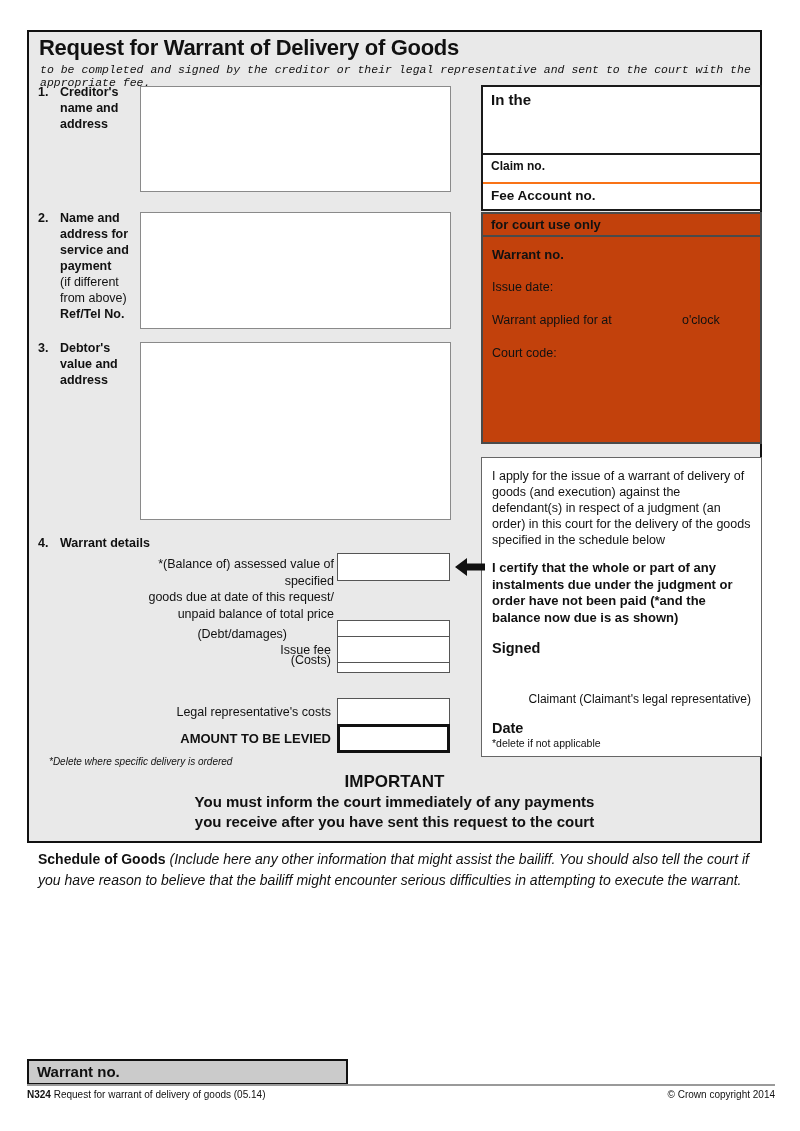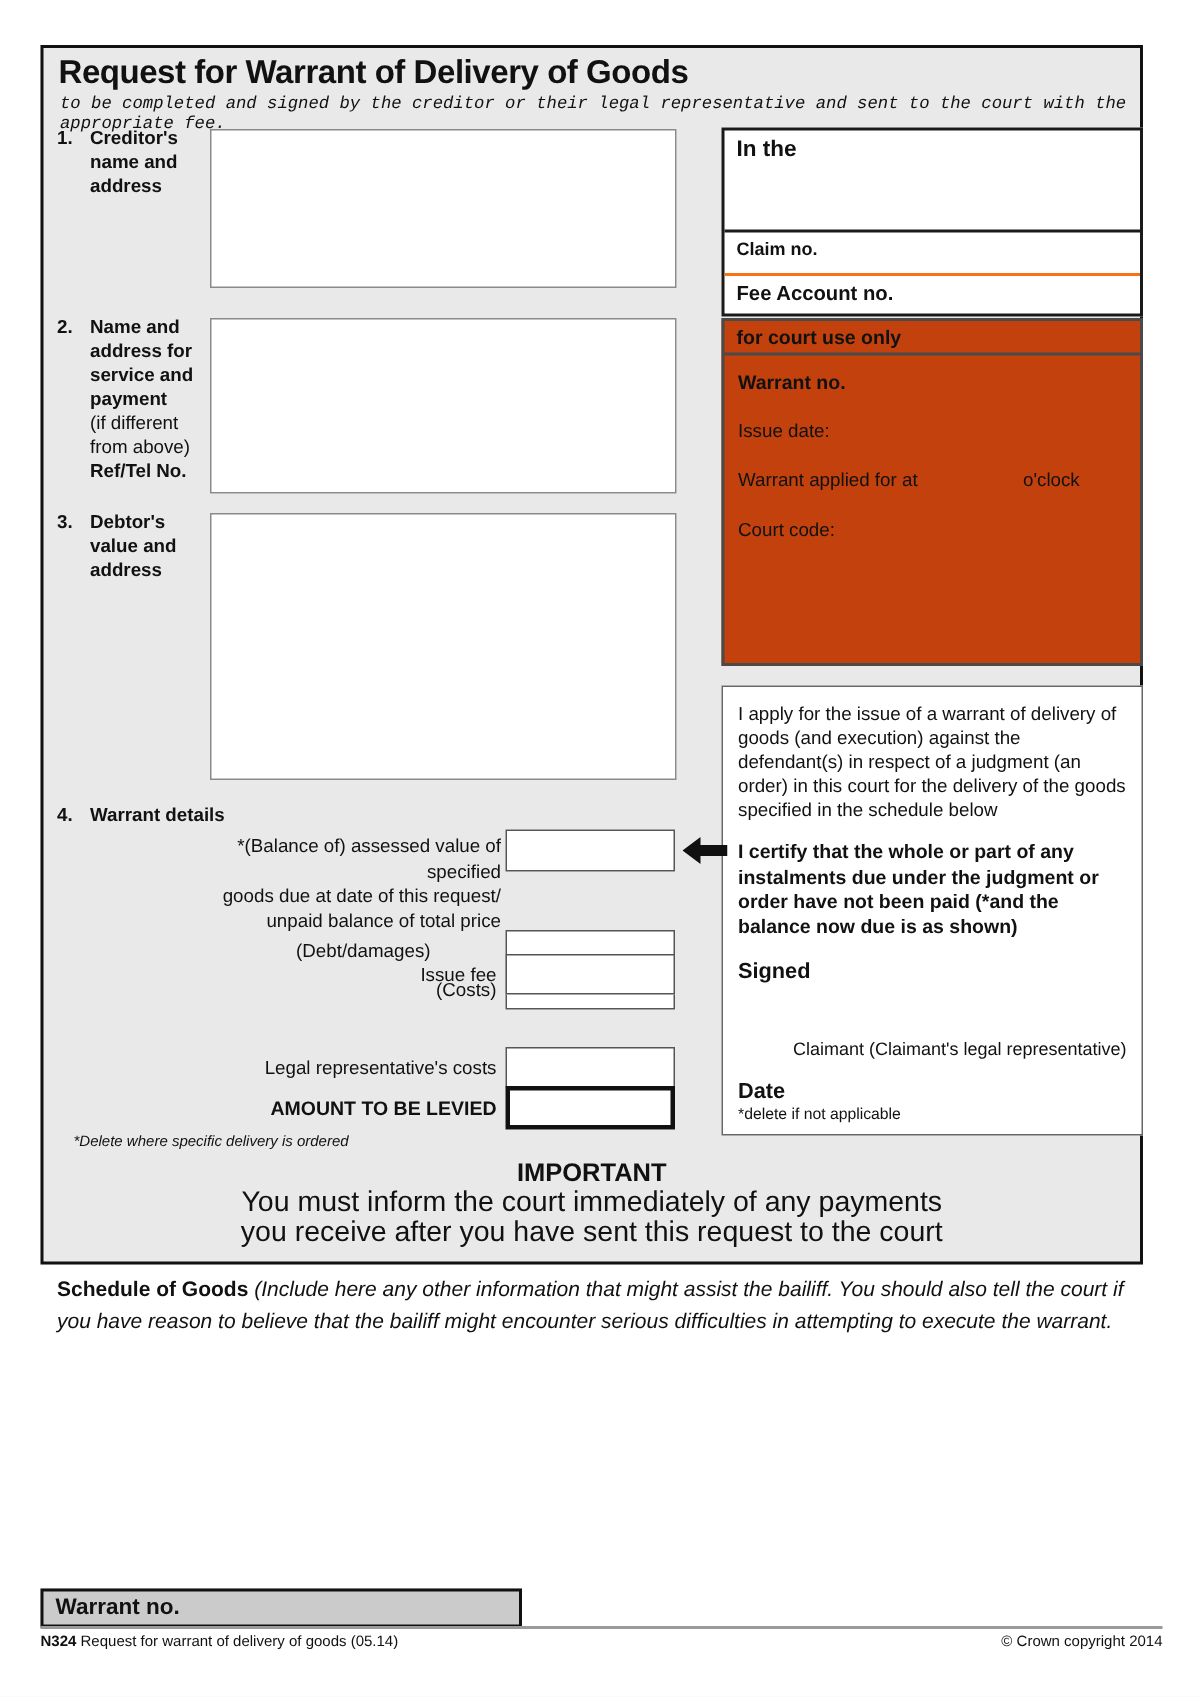--- a/index.html
+++ b/index.html
@@ -55,21 +55,21 @@
   .mrow .mbox { width:113px; height:100%; background:#fff; border:1px solid #555; flex:none; }
   .mrow.amount .mlabel { font-weight:bold; font-size:13px; }
   .mrow.amount .mbox { border:3px solid #111; }
   .r-debt { top:588px;gap:44px; } .r-costs { top:614px; } .r-issue { top:604px; }
   .r-legal { top:666px; } .r-amount { top:692px; height:29px; }
 
   .delete-note { position:absolute; left:20px; top:724px; font-size:10px; font-style:italic; }
 
   .important { position:absolute; left:0; top:740px; width:100%; text-align:center; }
   .important .imp-title { font-size:17px; font-weight:bold; }
-  .important .imp-line { font-size:19px; font-weight:normal; line-height:20px; }
+  .important .imp-line { font-size:15px; font-weight:bold; line-height:20px; }
 
   .schedule { position:absolute; left:38px; top:849px; width:728px; font-size:14px; line-height:21px; }
   .schedule .st { font-weight:bold; }
   .schedule .sx { font-style:italic; }
 
   .bottom-warrant { position:absolute; left:27px; top:1059px; width:321px; height:26px;
     background:#cbcbcb; border:2px solid #111; font-size:15px; font-weight:bold; padding:2px 8px; }
   .bottom-line { position:absolute; left:27px; top:1084px; width:748px; height:2px; background:#9a9a9a; }
   .footer { position:absolute; left:27px; top:1089px; width:748px; display:flex;
     justify-content:space-between; font-size:10px; }

